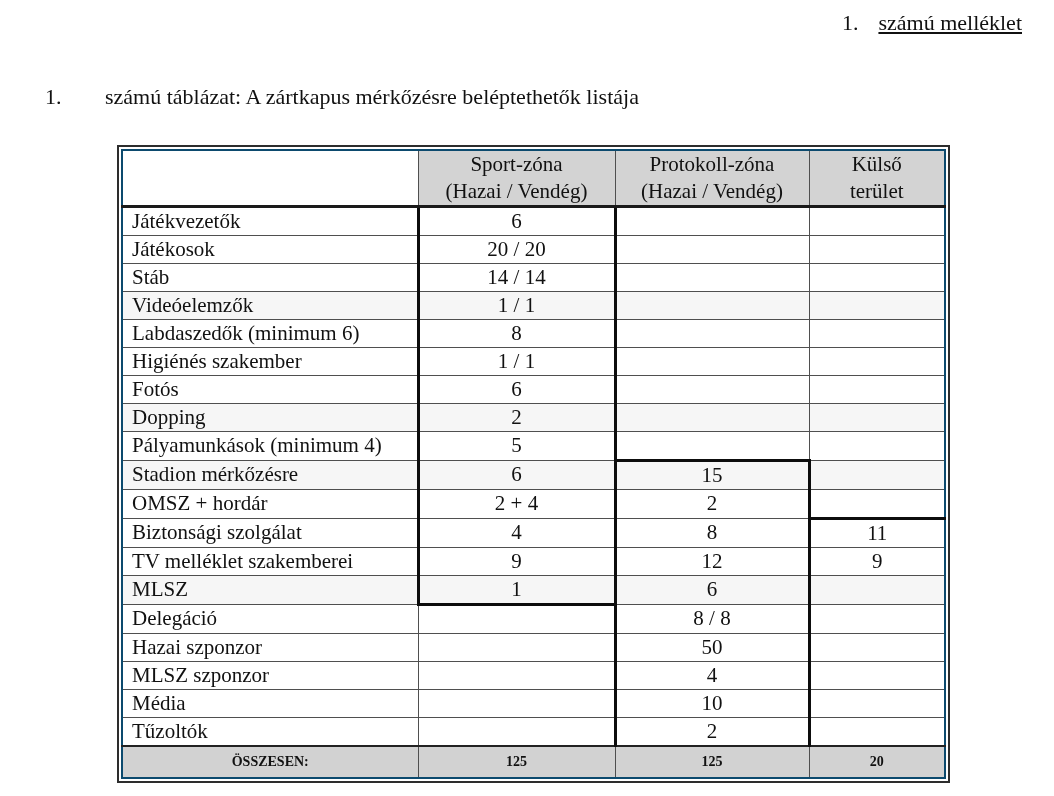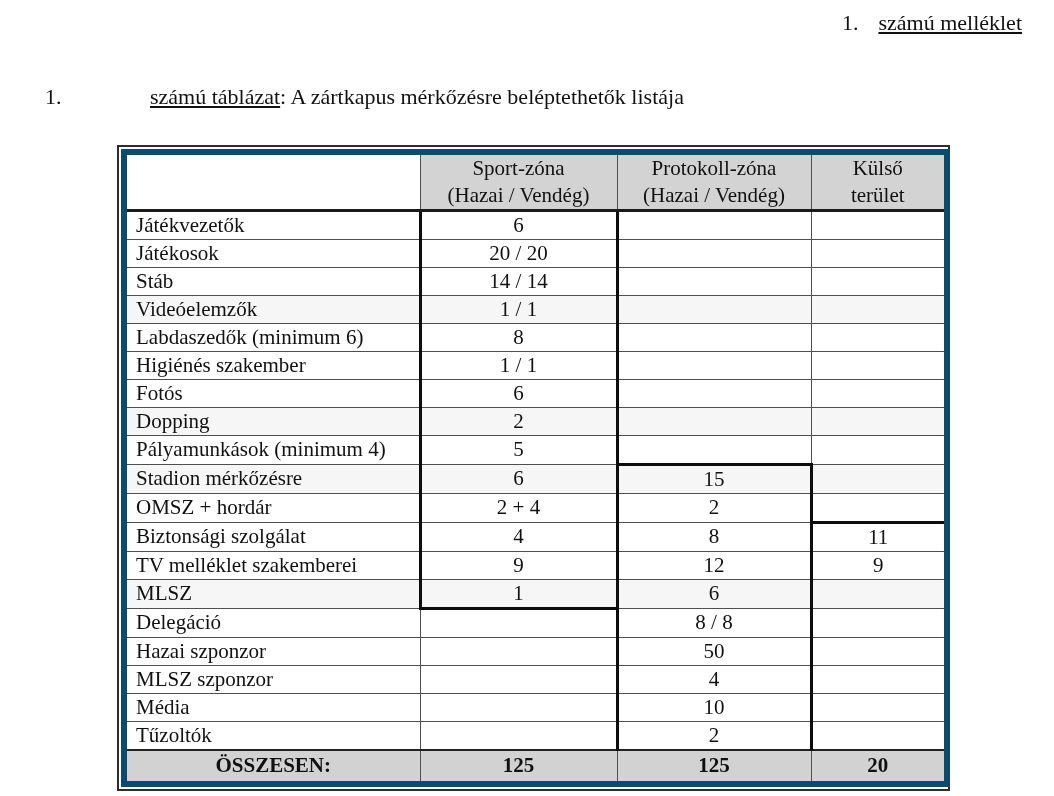--- a/index.html
+++ b/index.html
@@ -18,29 +18,29 @@
   .corner-note{
     position:absolute;top:10px;right:32px;font-size:22px;white-space:nowrap;
   }
   .corner-note .num{margin-right:20px;}
   .corner-note .und{text-decoration:underline;}
   
   .caption{
     position:absolute;top:84px;left:45px;font-size:22px;white-space:nowrap;
   }
   .caption .num{display:inline-block;width:60px;}
-  .caption .und{text-decoration:underline;margin-left:45px;}
+  .caption .und{}
   
   .table-outer{
     position:absolute;left:117px;top:145px;width:833px;
     border:2px solid #2d2d2d;padding:2px;background:#fff;box-sizing:border-box;
   }
   table.entry{
     border-collapse:collapse;table-layout:fixed;width:100%;
-    border:6px solid #0c4a6e;
+    border:2px solid #0c4a6e;
   }
   col.c0{width:296px;} col.c1{width:197px;} col.c2{width:194px;} col.c3{width:136px;}
   td,th{
     border:1px solid var(--thin);
     font-size:21px;font-weight:normal;
     padding:0 6px;overflow:hidden;white-space:nowrap;
   }
   thead th{
     height:52px;background:var(--header-bg);text-align:center;
     line-height:1.28;border-bottom:3px solid #1a1a1a;
@@ -51,21 +51,21 @@
   td.val{text-align:center;}
   tr.shaded td{background:#f6f6f6;}
   
   .bl{border-left:3px solid var(--thick);}
   .br{border-right:3px solid var(--thick);}
   .bt{border-top:3px solid var(--thick);margin-top:43px;}
   .bb{border-bottom:3px solid var(--thick);}
   
   tr.totals td{
     background:var(--total-bg);font-weight:bold;text-align:center;
-    height:30px;font-size:21px;border-top:2px solid #222;
+    height:30px;font-size:14px;border-top:2px solid #222;
   }
 </style>
 </head>
 <body>
 
 <div class="corner-note">
   <span class="num">1.</span><span class="und">számú melléklet</span>
 </div>
 
 <div class="caption">

